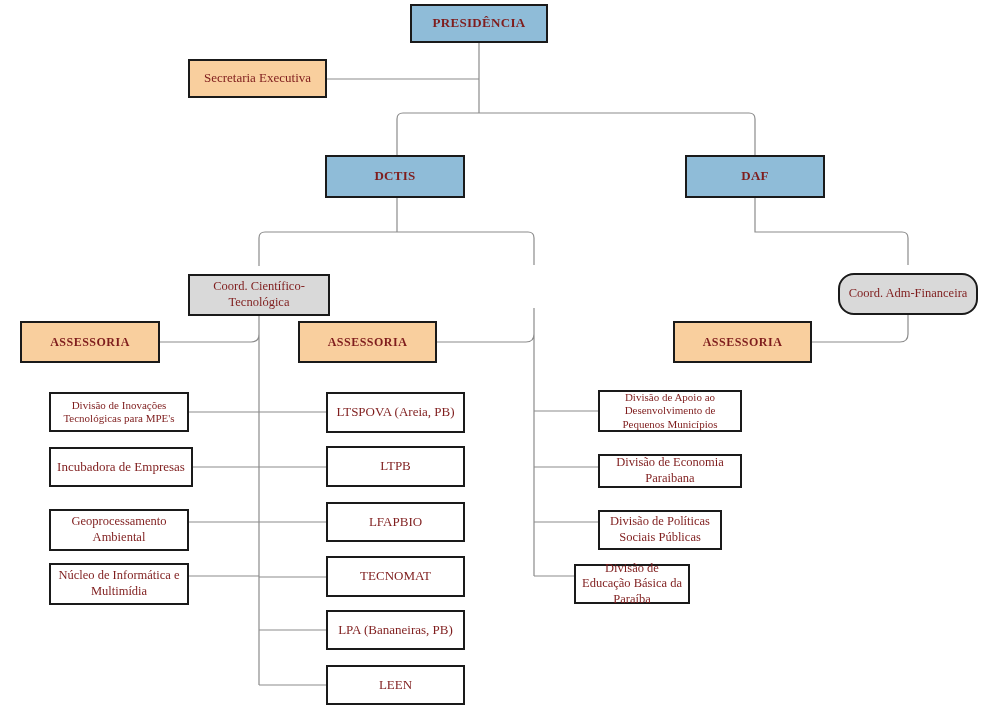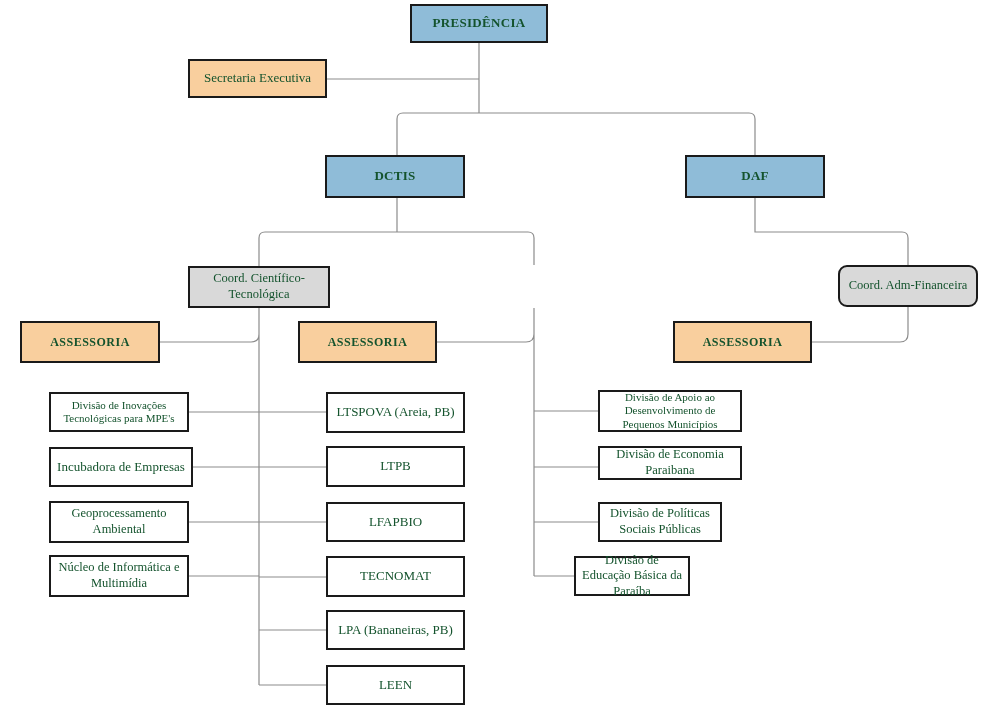--- a/index.html
+++ b/index.html
@@ -6,30 +6,30 @@
   html,body { margin:0; padding:0; background:#ffffff; }
   .canvas {
     position:relative; width:1000px; height:705px; background:#ffffff;
     overflow:hidden; font-family:"Liberation Serif", serif;
   }
   .wires { position:absolute; left:0; top:0; width:1000px; height:705px; }
   .node {
     position:absolute; box-sizing:border-box;
     display:flex; align-items:center; justify-content:center;
     text-align:center; padding:2px 4px;
-    border:2px solid #1a1a1a; background:#ffffff; color:#14532d;
+    border:2px solid #1a1a1a; background:#ffffff; color:#7f1d1d;
     font-size:13px; line-height:1.25;
   }
   .blue   { background:var(--blue,#8fbcd8); font-weight:bold; letter-spacing:.3px; }
   .orange { background:var(--orange,#f9cf9e); }
   .gray   { background:var(--gray,#d9d9d9); }
-  .rounded { border-radius:9px; }
+  .rounded { border-radius:16px; }
   .caps   { font-weight:bold; font-size:12px; letter-spacing:.5px; }
   .small  { font-size:11px; line-height:1.22; }
-  .mid    { font-size:12.5px; }
+  .mid    { font-size:12.5px;margin-top:8px; }
 </style>
 </head>
 <body>
 
 <div class="canvas">
 
   <svg class="wires" width="1000" height="705" viewBox="0 0 1000 705" stroke="#8c8c8c" stroke-width="1.2" fill="none">
     <path d="M479 43 V113 M327 79 H479"></path>
     <path d="M397 155 V119 Q397 113 403 113 H749 Q755 113 755 119 V155"></path>
     <path d="M397 198 V232 M259 266 V238 Q259 232 265 232 H528 Q534 232 534 238 V265"></path>

